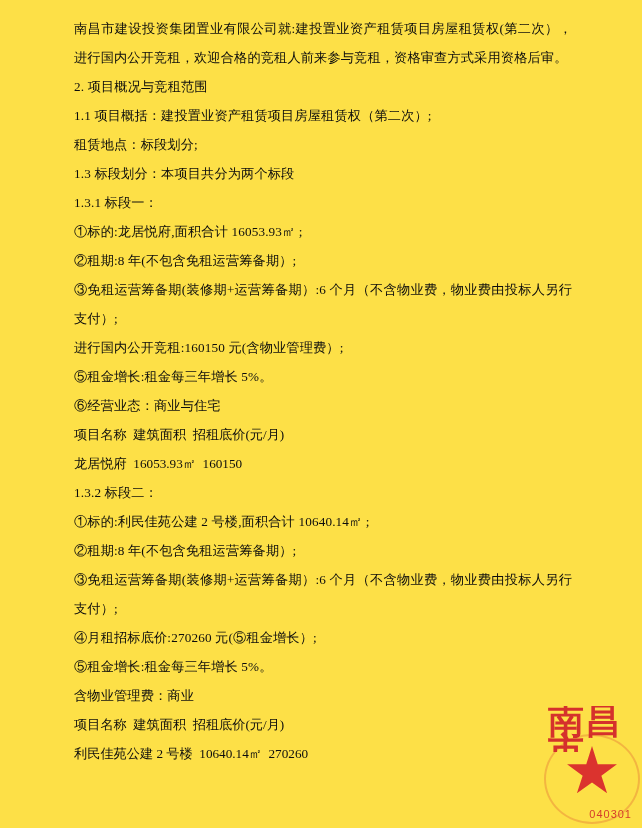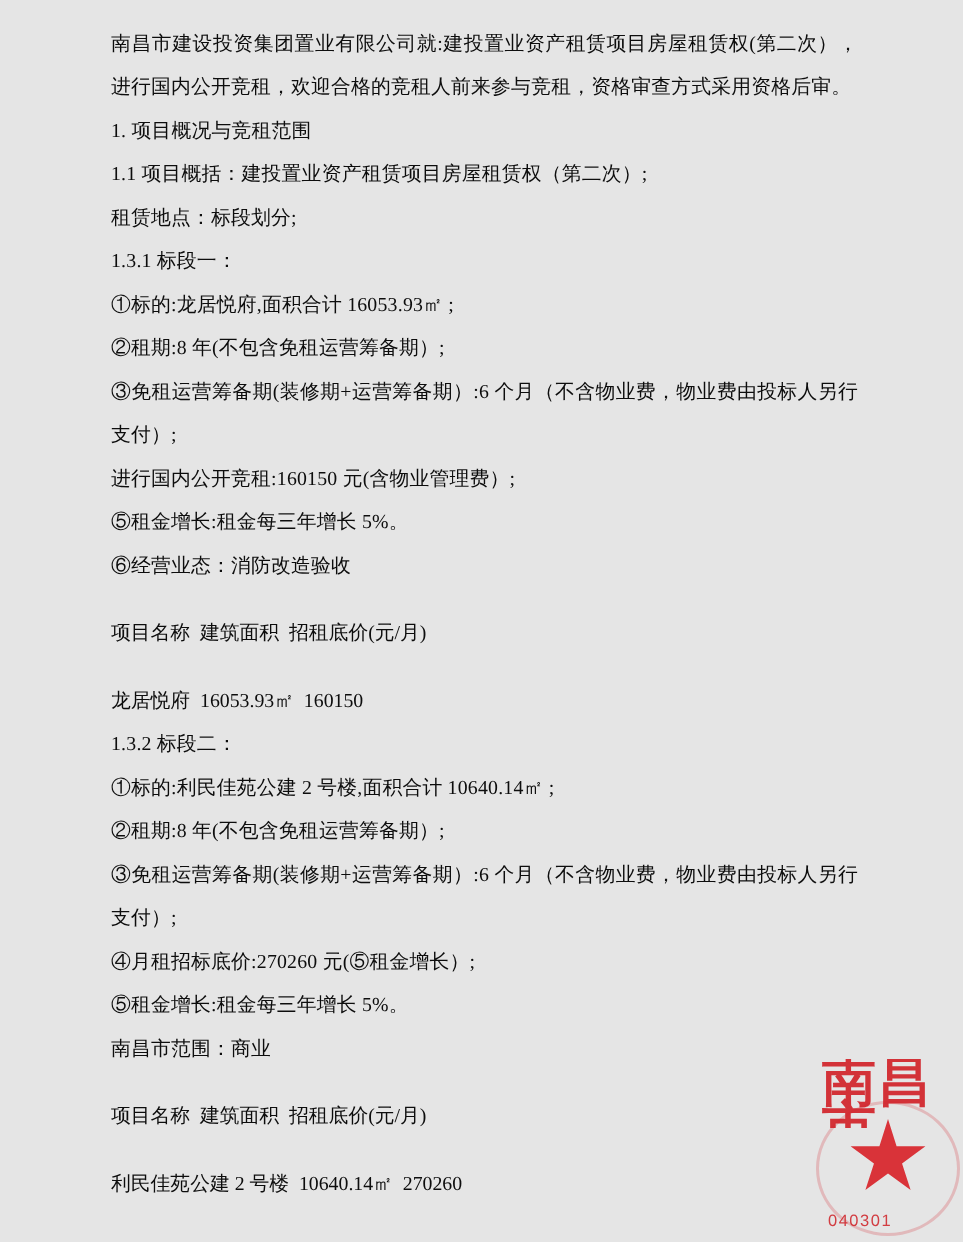--- a/index.html
+++ b/index.html
@@ -14,21 +14,21 @@
     overflow: hidden;
     font-family: "Liberation Serif", "DejaVu Serif", serif;
     color: #111111;
   }
   .page {
     position: absolute;
     left: 0;
     top: 0;
     width: 642px;
     height: 828px;
-    background: #e5e5e5;
+    background: #fde047;
   }
   .doc {
     position: absolute;
     left: 74px;
     top: 14px;
     width: 498px;
   }
   .para {
     font-size: 13.2px;
     line-height: 29px;
@@ -36,21 +36,20 @@
     text-justify: inter-ideograph;
     letter-spacing: 0.15px;
     margin: 0;
     color: #0d0d0d;
   }
   .tbl-row {
     font-size: 13.2px;
     line-height: 29px;
     white-space: pre;
     color: #0d0d0d;
-    margin-top: 16px;
   }
 
   
   .seal {
     position: absolute;
     right: 4px;
     bottom: 6px;
     width: 96px;
     height: 118px;
     pointer-events: none;
@@ -86,21 +85,21 @@
     height: 52px;
     background: #d8262c;
     clip-path: polygon(50% 0%, 61% 35%, 98% 35%, 68% 57%, 79% 91%, 50% 70%, 21% 91%, 32% 57%, 2% 35%, 39% 35%);
     opacity: 0.93;
   }
   .seal-digits {
     position: absolute;
     left: 10px;
     bottom: 2px;
     width: 80px;
-    text-align: left;
+    text-align: right;
     color: #cf2026;
     font-family: "Liberation Sans", sans-serif;
     font-size: 11px;
     letter-spacing: 1px;
     opacity: 0.85;
   }
   .seal-arc {
     position: absolute;
     left: 2px;
     top: 30px;
@@ -112,41 +111,42 @@
   }
 </style>
 </head>
 <body>
 
 <div class="page">
 
   <div class="doc">
 
     <p class="para">南昌市建设投资集团置业有限公司就:建投置业资产租赁项目房屋租赁权(第二次），进行国内公开竞租，欢迎合格的竞租人前来参与竞租，资格审查方式采用资格后审。</p>
-    <p class="para">1. 项目概况与竞租范围</p>
+    <p class="para">2. 项目概况与竞租范围</p>
     <p class="para">1.1 项目概括：建投置业资产租赁项目房屋租赁权（第二次）;</p>
     <p class="para">租赁地点：标段划分;</p>
+    <p class="para">1.3 标段划分：本项目共分为两个标段</p>
     <p class="para">1.3.1 标段一：</p>
     <p class="para">①标的:龙居悦府,面积合计 16053.93㎡ ;</p>
     <p class="para">②租期:8 年(不包含免租运营筹备期）;</p>
     <p class="para">③免租运营筹备期(装修期+运营筹备期）:6 个月（不含物业费，物业费由投标人另行支付）;</p>
     <p class="para">进行国内公开竞租:160150 元(含物业管理费）;</p>
     <p class="para">⑤租金增长:租金每三年增长 5%。</p>
-    <p class="para">⑥经营业态：消防改造验收</p>
+    <p class="para">⑥经营业态：商业与住宅</p>
 
     <div class="tbl-row">项目名称  建筑面积  招租底价(元/月)</div>
     <div class="tbl-row">龙居悦府  16053.93㎡  160150</div>
 
     <p class="para">1.3.2 标段二：</p>
     <p class="para">①标的:利民佳苑公建 2 号楼,面积合计 10640.14㎡ ;</p>
     <p class="para">②租期:8 年(不包含免租运营筹备期）;</p>
     <p class="para">③免租运营筹备期(装修期+运营筹备期）:6 个月（不含物业费，物业费由投标人另行支付）;</p>
     <p class="para">④月租招标底价:270260 元(⑤租金增长）;</p>
     <p class="para">⑤租金增长:租金每三年增长 5%。</p>
-    <p class="para">南昌市范围：商业</p>
+    <p class="para">含物业管理费：商业</p>
 
     <div class="tbl-row">项目名称  建筑面积  招租底价(元/月)</div>
     <div class="tbl-row">利民佳苑公建 2 号楼  10640.14㎡  270260</div>
 
   </div>
 
   <div class="seal">
     <div class="seal-inner">
       <div class="seal-arc"></div>
       <div class="seal-chars">南昌市</div>

